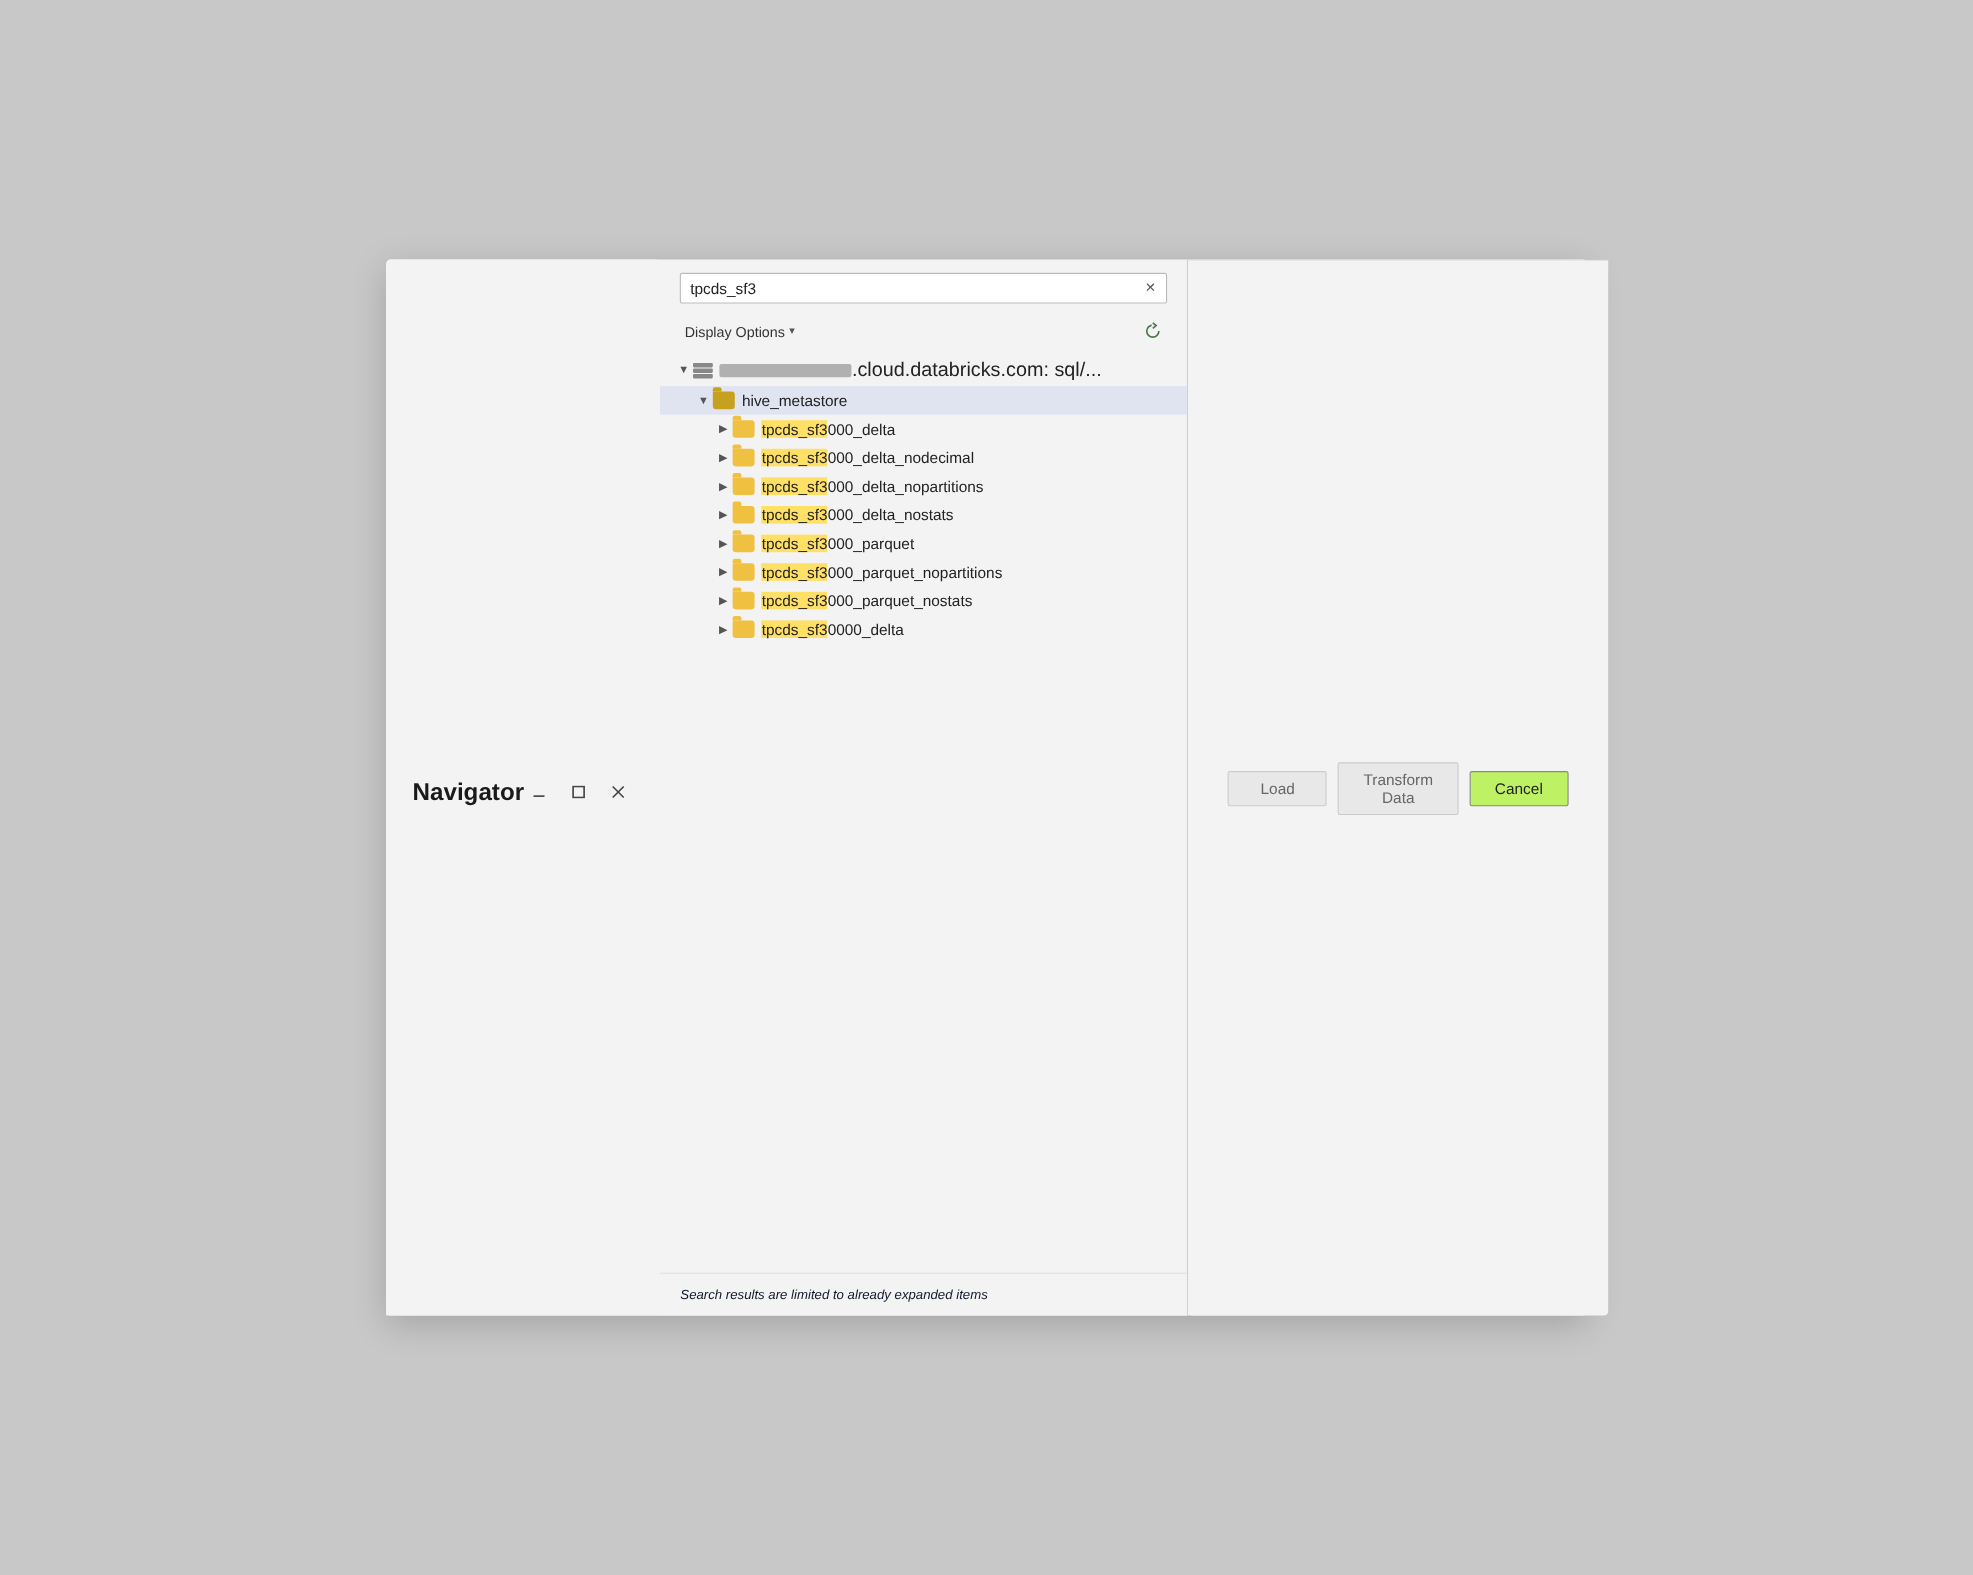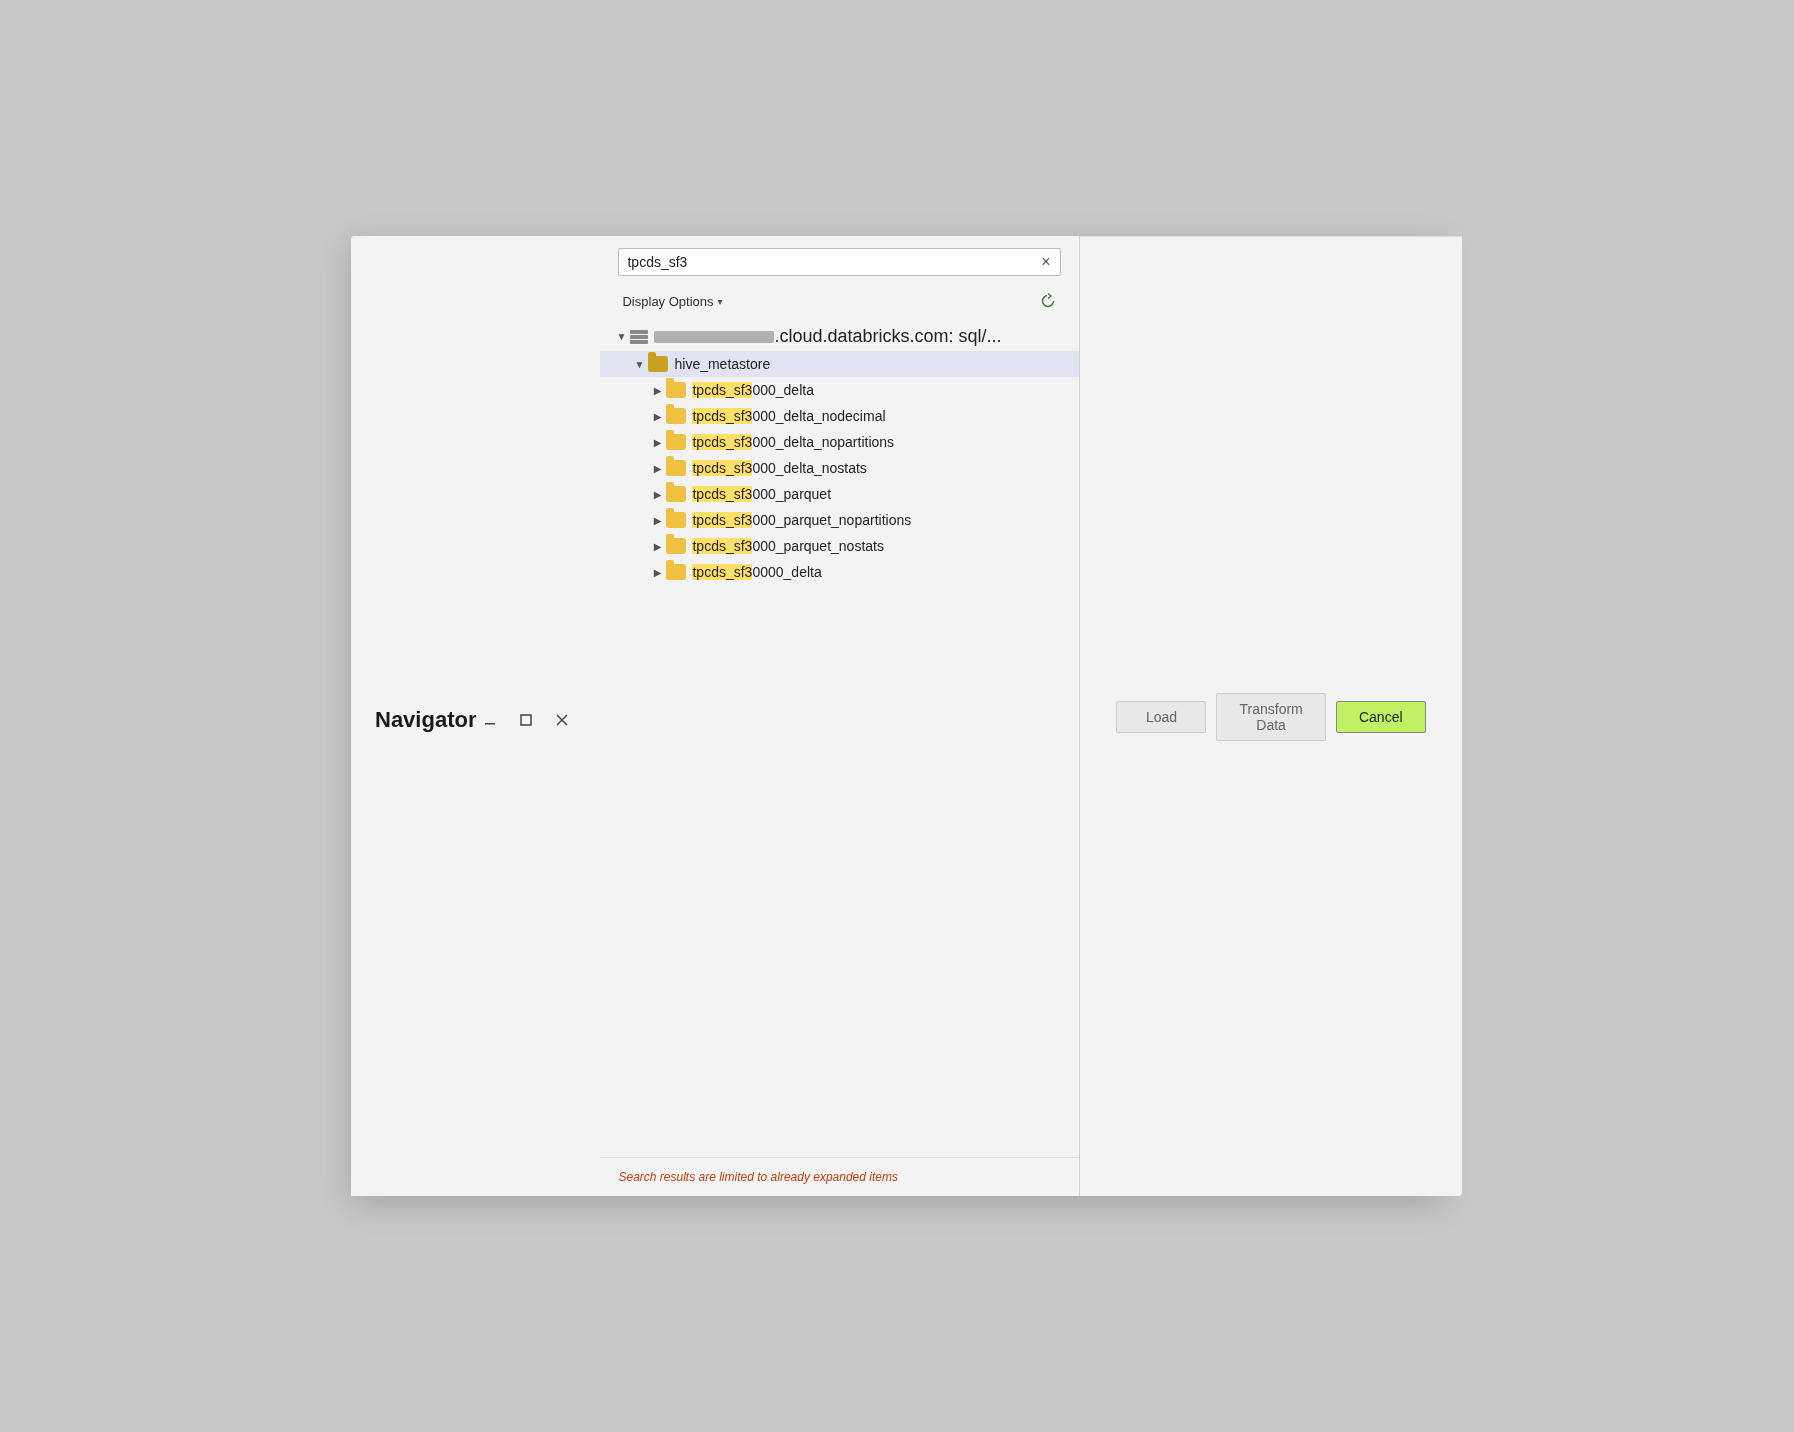--- a/index.html
+++ b/index.html
@@ -189,21 +189,21 @@
     .item-label .highlight {
       background: #ffe066;
       color: #222;
     }
     .indent-1 { padding-left: 12px; }
     .indent-2 { padding-left: 30px; }
     .indent-3 { padding-left: 48px; }
     .search-note {
       padding: 12px 18px;
       font-size: 12px;
-      color: #c2410c;
+      color: #0f172a;
       font-style: italic;
       border-top: 1px solid #e0e0e0;
       background: #f3f3f3;
     }
     .right-panel {
       flex: 1;
       display: flex;
       align-items: center;
       justify-content: center;
       padding: 40px;

